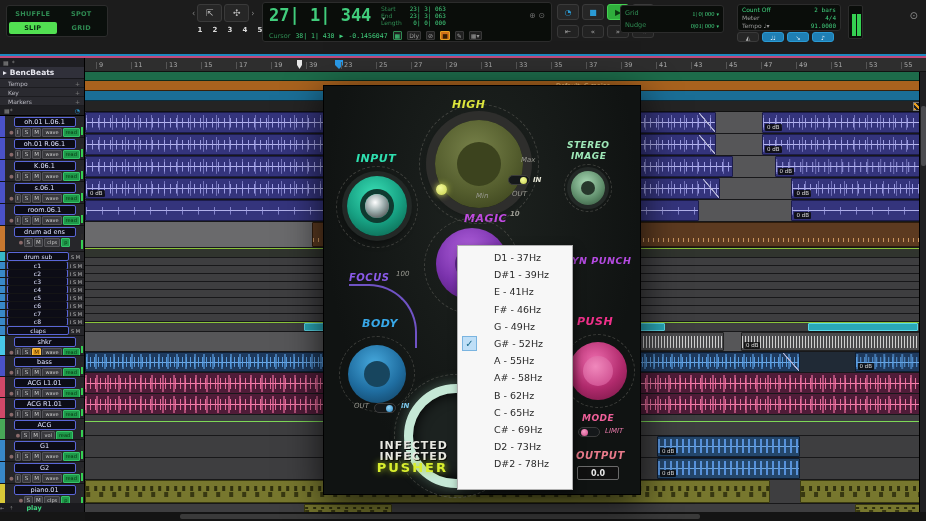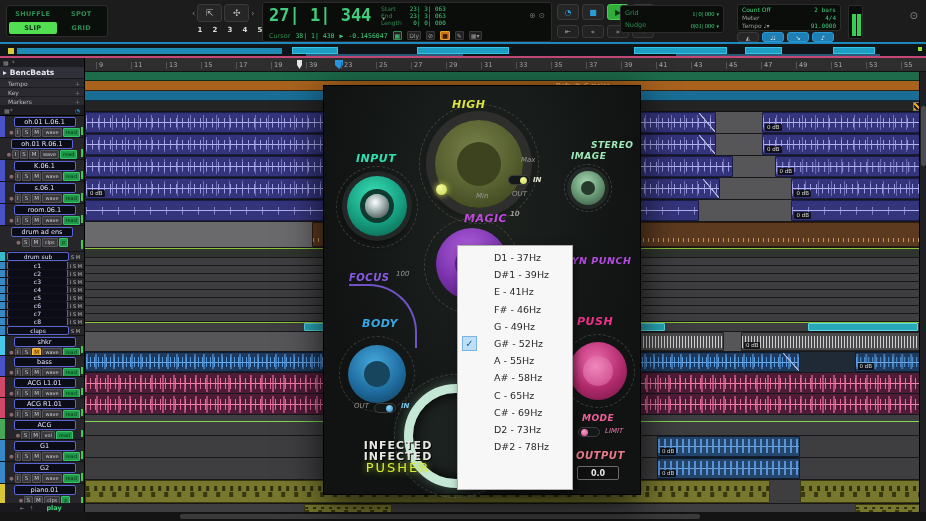--- a/index.html
+++ b/index.html
@@ -1,19 +1,19 @@
 <!DOCTYPE html>
 <html><head>
 <meta charset="utf-8">
 <style>
 html,body{margin:0;padding:0;background:#000;}
 *{box-sizing:border-box;}
 .app{position:relative;width:926px;height:521px;overflow:hidden;background:#161616;font-family:"DejaVu Sans",sans-serif;color:#ccc;}
 
-.toolbar{position:absolute;left:0;top:0;width:926px;height:44px;background:#1c1c1c;border-bottom:2px solid #1e88c0;z-index:5;}
+.toolbar{position:absolute;left:0;top:0;width:926px;height:56px;background:#1c1c1c;border-bottom:2px solid #1e88c0;z-index:5;}
 .tb-modes{position:absolute;left:6px;top:5px;width:102px;height:32px;background:#0a0f0c;border:1px solid #2c2c2c;border-radius:3px;display:grid;grid-template-columns:1fr 1fr;padding:2px;gap:1px;}
 .mode{font-size:6.5px;font-weight:bold;color:#2f8a52;display:flex;align-items:center;justify-content:center;border-radius:2px;letter-spacing:.3px;}
 .mode.active{background:#52e052;color:#062a10;}
 .tb-tools1{position:absolute;left:192px;top:4px;display:flex;gap:2px;}
 .tb-tools2{position:absolute;left:336px;top:3px;display:flex;gap:2px;}
 .tb-tools3{position:absolute;left:336px;top:24px;display:flex;gap:2px;}
 .tbtn{width:25px;height:18px;background:#262626;border:1px solid #3a3a3a;border-radius:3px;color:#b8b8b8;font-size:9px;display:flex;align-items:center;justify-content:center;}
 .tbtn.on{background:#1f7fb4;border-color:#2a9ad4;color:#eaf6ff;}
 .tb-tools3 .tbtn{height:14px;width:23px;font-size:7px;}
 .nums{position:absolute;left:196px;top:26px;display:flex;gap:7px;font-size:7px;font-weight:bold;color:#ddd;}
@@ -79,21 +79,21 @@
 .l2{display:flex;gap:1px;align-items:center;margin-top:1px;justify-content:center;}
 .rec{color:#8a6a6a;font-size:5px;line-height:5px;}
 .tbtn2{background:#3a3a3e;border:1px solid #55555a;color:#ccc;font-size:5.5px;line-height:7px;padding:0 1.5px;border-radius:1px;}
 .tbtn2.mut{background:#e8a020;color:#402800;border-color:#f8c050;}
 .badge{background:#3a3a3e;border:1px solid #55555a;color:#ccc;font-size:5px;line-height:7px;padding:0 2px;border-radius:1px;}
 .badge.grn{background:#1f9a4a;border-color:#35c46a;color:#06300f;}
 .sb-row.tiny .sbody{display:flex;align-items:center;gap:2px;padding:0 2px;}
 .sb-row.tiny .nbox{flex:1;font-size:6px;line-height:7px;margin:0;}
 .rbtns{font-size:5px;color:#bbb;white-space:nowrap;}
 .sb-row.big::after,.sb-row.med::after{content:"";position:absolute;right:1px;bottom:2px;width:2px;height:60%;background:linear-gradient(#2a2a2a 40%,#35d052 40%);}
-.playbar{position:absolute;left:0;bottom:0;width:85px;height:9px;background:#1a1a1e;display:flex;align-items:center;gap:5px;padding:0 20px;z-index:6;}
+.playbar{position:absolute;left:0;bottom:0;width:85px;height:9px;background:#1a1a1e;display:flex;align-items:center;gap:5px;padding:0 0;z-index:6;}
 .playbar .pb-ic{font-size:5px;color:#888;}
 .playbar .pl{color:#3fd47f;font-size:6.5px;font-weight:bold;margin-left:8px;}
 
 .main{position:absolute;left:85px;top:58px;width:841px;height:454px;background:#2a2a2a;overflow:hidden;}
 .ruler{position:relative;height:14px;background:#2e2e2e;border-bottom:1px solid #111;font-size:6.5px;color:#aaa;}
 .ruler .bn{position:absolute;top:3px;}
 .ruler .bn::before{content:"";position:absolute;left:-3px;top:1px;width:1px;height:7px;background:#555;}
 .phead{position:absolute;left:212px;top:2px;width:5px;height:9px;background:#e8e8e8;clip-path:polygon(0 0,100% 0,100% 55%,50% 100%,0 55%);}
 .bmark{position:absolute;left:250px;top:2px;width:8px;height:9px;background:#2a9ae8;clip-path:polygon(0 0,100% 0,100% 55%,50% 100%,0 55%);}
 .tempolane{height:9px;background:#1d6b4a;border-bottom:1px solid #0c2c1e;}
@@ -145,23 +145,23 @@
 .kn-magic{background:radial-gradient(circle at 45% 32%,#b464e0,#7a32ac 55%,#4a1a6e 100%);box-shadow:0 0 0 5px #23282 6,0 5px 10px rgba(0,0,0,.7);}
 .kn-magic::after{content:"";position:absolute;left:50%;top:50%;width:34px;height:34px;margin:-17px 0 0 -17px;border-radius:50%;background:#5c2488;}
 .kn-body{background:radial-gradient(circle at 45% 32%,#46a8dc,#1f6da0 55%,#103a58 100%);box-shadow:0 0 0 5px #23282 6,0 5px 10px rgba(0,0,0,.7);}
 .kn-body::after{content:"";position:absolute;left:50%;top:50%;width:26px;height:26px;margin:-13px 0 0 -13px;border-radius:50%;background:#17455e;}
 .kn-push{background:radial-gradient(circle at 45% 32%,#ec6aac,#b02a6c 55%,#6e1440 100%);box-shadow:0 0 0 5px #23282 6,0 5px 10px rgba(0,0,0,.7);}
 .kn-push::after{content:"";position:absolute;left:50%;top:50%;width:30px;height:30px;margin:-15px 0 0 -15px;border-radius:50%;background:radial-gradient(circle at 42% 35%,#f088bc,#c84488);}
 .kn-big{border:9px solid #c5e8d6;background:#1c2220;box-shadow:0 0 14px rgba(170,230,200,.35),inset 0 0 14px #000;}
 .toggle{position:absolute;width:22px;height:10px;background:#15181a;border:1px solid #3c3c3c;border-radius:5px;}
 .toggle .dot{position:absolute;top:1px;width:7px;height:7px;border-radius:50%;}
 .focuscurve{position:absolute;border-top:2px solid #7a5ad8;border-right:2px solid #7a5ad8;border-radius:0 48px 0 0;opacity:.9;}
-.logo{position:absolute;text-align:center;line-height:11px;}
+.logo{position:absolute;text-align:right;line-height:11px;}
 .logo .l1{font-size:11px;font-weight:900;color:#e8e8e2;letter-spacing:1px;text-shadow:1px 1px 0 #000;}
-.logo .l3{font-size:13px;font-weight:400;color:#d8ee2e;letter-spacing:2px;text-shadow:0 0 7px #aac81e;}
+.logo .l3{font-size:13px;font-weight:700;color:#d8ee2e;letter-spacing:2px;text-shadow:0 0 7px #aac81e;}
 .outbox{position:absolute;width:42px;height:14px;background:#101010;border:1px solid #6a6a6a;border-radius:2px;color:#e8e8e8;font-size:8px;font-weight:bold;text-align:center;line-height:13px;}
 
 .dropdown{position:absolute;left:457px;top:245px;width:116px;height:245px;background:#f7f7f7;border:1px solid #b0b0b0;box-shadow:2px 3px 8px rgba(0,0,0,.5);z-index:40;padding-top:3px;}
 .ditem{position:relative;height:17.2px;display:flex;align-items:center;font-size:9.5px;color:#2a2a2a;padding-left:36px;font-family:"DejaVu Sans",sans-serif;}
 .ditem .chk{position:absolute;left:4px;top:1px;width:15px;height:15px;background:#bfdff7;border:1px solid #7ab4e0;color:#1a6a8a;font-size:10px;line-height:14px;text-align:center;}
 </style>
 </head>
 <body>
 
 <div class="app">
@@ -333,85 +333,85 @@
             <div class="l2">
               <span class="rec">●</span>
               <span class="tbtn2">I</span>
               <span class="tbtn2">S</span>
               <span class="tbtn2">M</span>
               <span class="badge">wave</span>
               <span class="badge grn">read</span>
             </div>
           </div>
         </div>
-        <div class="sb-row big" style="height: 22px; flex-direction: column;">
-          <div class="strip" style="background: rgb(74, 82, 200);"></div>
-          <div class="sbody">
-            <div class="l1">
-              <div class="nbox">oh.01 R.06.1</div>
-            </div>
-            <div class="l2">
-              <span class="rec">●</span>
-              <span class="tbtn2">I</span>
-              <span class="tbtn2">S</span>
-              <span class="tbtn2">M</span>
-              <span class="badge">wave</span>
-              <span class="badge grn">read</span>
-            </div>
-          </div>
-        </div>
         <div class="sb-row big" style="height: 22px;">
           <div class="strip" style="background: rgb(74, 82, 200);"></div>
           <div class="sbody">
             <div class="l1">
-              <div class="nbox">K.06.1</div>
+              <div class="nbox">oh.01 R.06.1</div>
             </div>
             <div class="l2">
               <span class="rec">●</span>
               <span class="tbtn2">I</span>
               <span class="tbtn2">S</span>
               <span class="tbtn2">M</span>
               <span class="badge">wave</span>
               <span class="badge grn">read</span>
             </div>
           </div>
         </div>
         <div class="sb-row big" style="height: 22px;">
           <div class="strip" style="background: rgb(74, 82, 200);"></div>
           <div class="sbody">
             <div class="l1">
-              <div class="nbox">s.06.1</div>
+              <div class="nbox">K.06.1</div>
             </div>
             <div class="l2">
               <span class="rec">●</span>
               <span class="tbtn2">I</span>
               <span class="tbtn2">S</span>
               <span class="tbtn2">M</span>
               <span class="badge">wave</span>
               <span class="badge grn">read</span>
             </div>
           </div>
         </div>
         <div class="sb-row big" style="height: 22px;">
           <div class="strip" style="background: rgb(74, 82, 200);"></div>
           <div class="sbody">
             <div class="l1">
+              <div class="nbox">s.06.1</div>
+            </div>
+            <div class="l2">
+              <span class="rec">●</span>
+              <span class="tbtn2">I</span>
+              <span class="tbtn2">S</span>
+              <span class="tbtn2">M</span>
+              <span class="badge">wave</span>
+              <span class="badge grn">read</span>
+            </div>
+          </div>
+        </div>
+        <div class="sb-row big" style="height: 22px;">
+          <div class="strip" style="background: rgb(74, 82, 200);"></div>
+          <div class="sbody">
+            <div class="l1">
               <div class="nbox">room.06.1</div>
             </div>
             <div class="l2">
               <span class="rec">●</span>
               <span class="tbtn2">I</span>
               <span class="tbtn2">S</span>
               <span class="tbtn2">M</span>
               <span class="badge">wave</span>
               <span class="badge grn">read</span>
             </div>
           </div>
         </div>
-        <div class="sb-row big" style="height: 26px; flex-direction: column;">
+        <div class="sb-row big" style="height: 26px;">
           <div class="strip" style="background: rgb(200, 120, 48);"></div>
           <div class="sbody">
             <div class="l1">
               <div class="nbox">drum ad ens</div>
             </div>
             <div class="l2">
               <span class="rec">●</span>
               <span class="tbtn2">S</span>
               <span class="tbtn2">M</span>
               <span class="badge">clps</span>
@@ -779,21 +779,21 @@
     <div class="toggle" style="left:184px;top:89px;">
         <div class="dot" style="right:2px;background:radial-gradient(circle at 40% 35%,#f4fa9a,#c8d24e);"></div>
       </div>
     <div class="psm" style="left:209px;top:90px;color:#e8e8d8;font-weight:bold;">IN</div>
     <div class="psm" style="left:188px;top:104px;">OUT</div>
 
     <div class="plab" style="left:32px;top:66px;color:#2fe0b0;">INPUT</div>
     <div class="tickring" style="left:12px;top:80px;width:82px;height:82px;"></div>
     <div class="knob kn-input" style="left:23px;top:90px;width:60px;height:60px;"></div>
 
-    <div class="plab" style="left:243px;top:54px;color:#9fe8b8;font-size:9px;margin-left:24px;">STEREO</div>
+    <div class="plab" style="left:243px;top:54px;color:#9fe8b8;font-size:9px;">STEREO</div>
     <div class="plab" style="left:247px;top:65px;color:#9fe8b8;font-size:9px;">IMAGE</div>
     <div class="tickring" style="left:240px;top:78px;width:48px;height:48px;"></div>
     <div class="knob kn-stereo" style="left:247px;top:85px;width:34px;height:34px;"></div>
 
     <div class="plab" style="left:140px;top:126px;color:#c04ae0;">MAGIC</div>
     <div class="psm" style="left:186px;top:124px;font-weight:bold;">10</div>
     <div class="tickring" style="left:100px;top:132px;width:96px;height:96px;"></div>
     <div class="knob kn-magic" style="left:112px;top:142px;width:72px;height:72px;"></div>
 
     <div class="plab" style="left:25px;top:186px;color:#8a5ae8;font-size:10px;">FOCUS</div>
@@ -855,20 +855,23 @@
         <span class="chk">✓</span>
         <span>G# - 52Hz</span>
       </div>
       <div class="ditem">
         <span>A - 55Hz</span>
       </div>
       <div class="ditem">
         <span>A# - 58Hz</span>
       </div>
       <div class="ditem">
+        <span>B - 62Hz</span>
+      </div>
+      <div class="ditem">
         <span>C - 65Hz</span>
       </div>
       <div class="ditem">
         <span>C# - 69Hz</span>
       </div>
       <div class="ditem">
         <span>D2 - 73Hz</span>
       </div>
       <div class="ditem">
         <span>D#2 - 78Hz</span>

